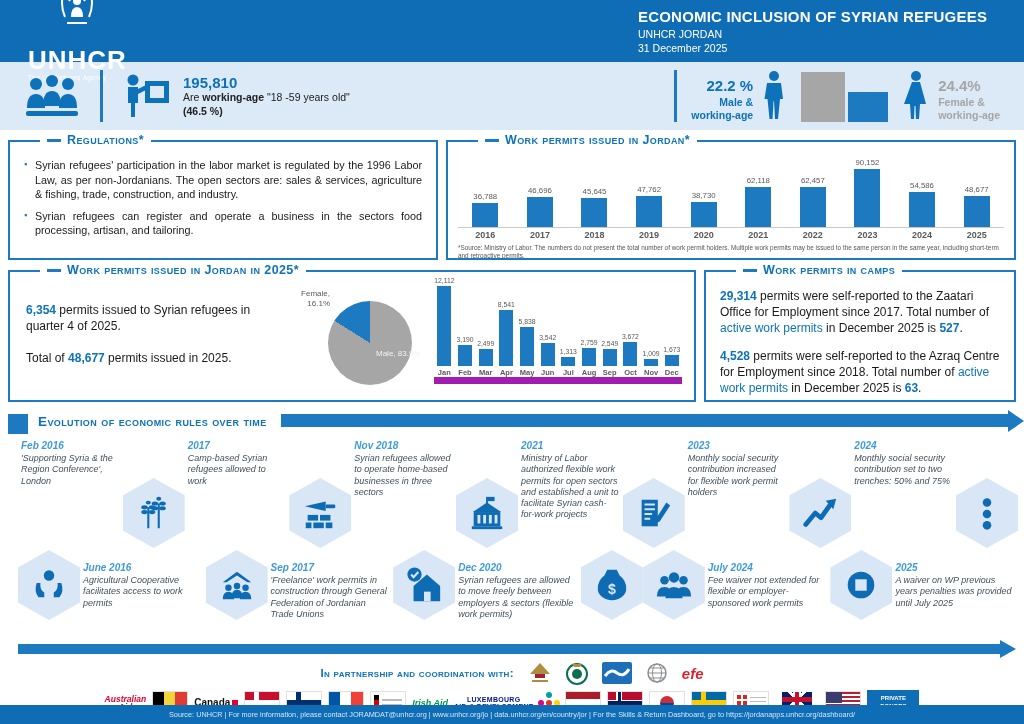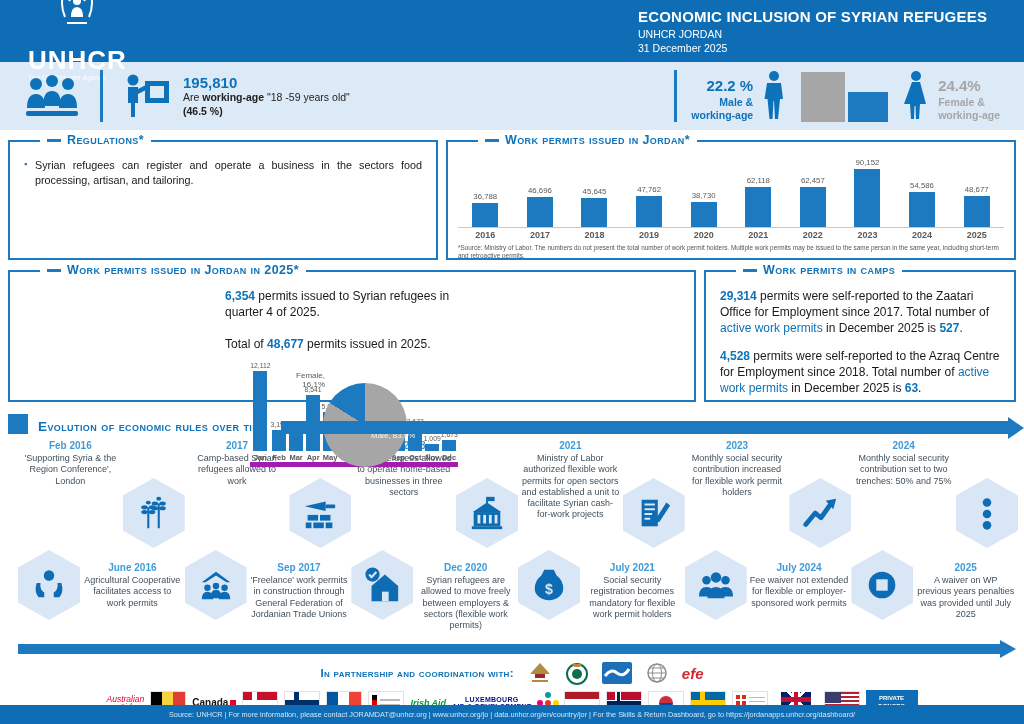--- a/index.html
+++ b/index.html
@@ -46,46 +46,46 @@
   .yearchart-panel { flex:1; height:120px; padding:14px 10px 4px 10px; }
   .ychart { display:flex; align-items:flex-end; height:72px; border-bottom:1px solid #c9c9c9; }
   .bcol { flex:1; display:flex; flex-direction:column; align-items:center; justify-content:flex-end; }
   .bval { font-size:7.8px; color:#595959; margin-bottom:2px; white-space:nowrap; }
   .bbar { background:#1e7ac0; }
   .bcat { font-size:9px; color:#595959; font-weight:bold; margin-top:2px; }
   .ycats { display:flex; }
   .ycats div { flex:1; text-align:center; font-size:9px; color:#595959; font-weight:bold; padding-top:2px; }
   .note { font-size:6.4px; color:#555; margin-top:4px; line-height:1.3; }
 
-  .p2025-panel { width:688px; height:132px; padding:16px 12px 4px 16px; display:flex; align-items:center;flex-direction:column; }
+  .p2025-panel { width:688px; height:132px; padding:16px 12px 4px 16px; display:flex; align-items:center; }
   .p2025-text { width:258px; font-size:12px; color:#1a1a1a; line-height:1.35; }
   .p2025-text p { margin-bottom:16px; }
   .blue-b { color:#0d72b9; font-weight:bold; }
   .blue-t { color:#0d72b9; }
   .pie-wrap { width:150px; position:relative; height:110px; }
   .pie { width:84px; height:84px; border-radius:50%; background:conic-gradient(from 302deg, #1e7ac0 0 16.1%, #a6a6a6 16.1% 100%); position:absolute; left:44px; top:14px; }
   .pie-lab-f { position:absolute; left:0; top:2px; font-size:8px; color:#595959; text-align:right; width:46px; line-height:1.2; }
   .pie-lab-m { position:absolute; left:92px; top:62px; font-size:8px; color:#f2f2f2; line-height:1.2; }
   .mchart-wrap { flex:1; height:112px; padding-top:4px; }
-  .mchart { display:flex; align-items:flex-end; height:94px; border-bottom:5px solid #a21caf; }
+  .mchart { display:flex; align-items:flex-end; height:94px; border-bottom:7px solid #a21caf; }
   .mchart .bval { font-size:6.8px; }
   .mchart .bcat { font-size:7.5px; }
 
   .camps-panel { flex:1; height:132px; padding:16px 12px 4px 14px; }
   .camps-panel p { font-size:12px; line-height:1.35; color:#1a1a1a; margin-bottom:11px; }
 
   
   .tl-section { padding:12px 0 0 8px; }
-  .tl-head { display:flex; align-items:flex-end; }
+  .tl-head { display:flex; align-items:flex-start; }
   .tl-sq { width:20px; height:20px; background:#1e7ac0; margin-right:10px; }
   .tl-title { color:#0d72b9; font-weight:bold; font-size:13.5px; font-variant:small-caps; letter-spacing:.4px; white-space:nowrap; }
   .tl-arrow { flex:1; height:13px; background:#1e7ac0; margin-left:14px; position:relative; margin-right:16px; }
   .tl-arrow::after, .tl-bot-arrow::after { content:""; position:absolute; right:-16px; top:50%; transform:translateY(-50%); border-left:16px solid #1e7ac0; border-top:11px solid transparent; border-bottom:11px solid transparent; }
   .tl-row { display:flex; padding:4px 6px 0 10px; }
-  .tl-text { flex:1.45; padding:2px 3px; text-align:center; }
+  .tl-text { flex:1.45; padding:2px 3px; text-align:left;font-style:italic; }
   .tl-date { color:#3f9bd8; font-weight:bold; font-size:10px; margin-bottom:2px; }
   .tl-body { font-size:9px; color:#41505c; line-height:1.25; }
   .hex { flex:0 0 62px; height:70px; background:#d9e6f5; clip-path:polygon(50% 0,100% 25%,100% 75%,50% 100%,0 75%,0 25%); display:flex; align-items:center; justify-content:center; }
   .tl-row.top { height:112px; }
   .tl-row.top .hex { margin-top:40px; }
   .tl-row.bottom { height:96px; }
   .tl-row.bottom .tl-text { margin-top:10px; }
   .tl-bot-arrow { height:10px; background:#1e7ac0; margin:2px 24px 0 10px; position:relative; }
   .tl-bot-arrow::after { border-top-width:9px; border-bottom-width:9px; }
 
@@ -93,21 +93,21 @@
   .partners { display:flex; align-items:center; justify-content:center; gap:14px; padding:6px 0 2px 0; }
   .partners-head { color:#0d72b9; font-weight:bold; font-size:11.5px; font-variant:small-caps; letter-spacing:.3px; }
   .plogos { display:flex; gap:12px; align-items:center; }
   .plogo { height:26px; display:flex; align-items:center; }
   .efe-text { color:#d22730; font-weight:bold; font-size:15px; font-style:italic; }
 
   
   .flags { display:flex; align-items:center; justify-content:center; gap:6px; padding:2px 6px 4px 6px; }
   .flag { height:24px; width:36px; border:1px solid #e0e0e0; position:relative; flex:0 0 auto; }
   .txtlogo { border:none; width:auto; display:flex; flex-direction:column; justify-content:center; align-items:center; line-height:1; }
-  .f-aus { color:#e4002b; font-weight:normal; font-size:8.5px; font-style:italic; }
+  .f-aus { color:#e4002b; font-weight:bold; font-size:8.5px; font-style:italic; }
   .f-can { font-size:10px; font-weight:bold; color:#111; }
   .f-can::after { content:""; display:inline-block; width:6px; height:6px; background:#e4002b; margin-left:2px; }
   .f-belgium { background:linear-gradient(90deg,#000 0 33%,#f5d33c 33% 66%,#e03c31 66%); }
   .f-denmark { background:linear-gradient(90deg,transparent 0 26%,#fff 26% 40%,transparent 40%),linear-gradient(0deg,transparent 0 38%,#fff 38% 62%,transparent 62%),#c8102e; }
   .f-finland { background:linear-gradient(90deg,transparent 0 26%,#002f6c 26% 42%,transparent 42%),linear-gradient(0deg,transparent 0 36%,#002f6c 36% 64%,transparent 64%),#fff; }
   .f-france { background:linear-gradient(90deg,#0055a4 0 33%,#fff 33% 66%,#ef4135 66%); }
   .f-germany { background:#fff; }
   .f-germany::before { content:""; position:absolute; left:3px; top:3px; bottom:3px; width:5px; background:linear-gradient(180deg,#000 0 33%,#d00 33% 66%,#ffce00 66%); }
   .f-germany::after { content:""; position:absolute; left:11px; top:7px; width:20px; height:10px; background:repeating-linear-gradient(180deg,#bbb 0 2px,#fff 2px 5px); }
   .f-irish { color:#009a44; font-weight:bold; font-size:9px; font-style:italic; }
@@ -211,20 +211,21 @@
       <div>Female &amp;</div>
       <div>working-age</div>
     </div>
   </div>
 </div>
 
 <div class="row">
   <div class="panel reg-panel">
     <div class="panel-title">Regulations*</div>
     <ul>
+      <li>Syrian refugees' participation in the labor market is regulated by the 1996 Labor Law, as per non-Jordanians. The open sectors are: sales &amp; services, agriculture &amp; fishing, trade, construction, and industry.</li>
       <li>Syrian refugees can register and operate a business in the sectors food processing, artisan, and tailoring.</li>
     </ul>
   </div>
   <div class="panel yearchart-panel">
     <div class="panel-title">Work permits issued in Jordan*</div>
     <div class="ychart" id="year-chart">
         <div class="bcol">
           <div class="bval">36,788</div>
           <div class="bbar" style="height: 24px; width: 26px; background: rgb(30, 122, 192);"></div>
         </div>
@@ -498,24 +499,20 @@
       <div class="tl-text">
         <div class="tl-date">Dec 2020</div>
         <div class="tl-body">Syrian refugees are allowed to move freely between employers &amp; sectors (flexible work permits)</div>
       </div>
       <div class="hex">
         <svg width="38" height="40" viewBox="0 0 40 40">
           <path d="M15 4 h10 l3 6 q7 5 7 14 a15 12 0 0 1 -30 0 q0 -9 7 -14 z" fill="#0d6cb3"></path>
           <text x="20" y="29" font-size="15" font-weight="bold" fill="#d9e6f5" text-anchor="middle" font-family="Liberation Sans, sans-serif">$</text>
         </svg>
       </div>
-      <div class="tl-text">
-        <div class="tl-date">July 2021</div>
-        <div class="tl-body">Social security registration becomes mandatory for flexible work permit holders</div>
-      </div>
       <div class="hex">
         <svg width="38" height="40" viewBox="0 0 40 40" fill="#0d6cb3">
           <circle cx="10" cy="15" r="4.5"></circle>
           <circle cx="30" cy="15" r="4.5"></circle>
           <circle cx="20" cy="12" r="5.5"></circle>
           <path d="M2 32 q0 -10 8 -10 q8 0 8 10 z"></path>
           <path d="M22 32 q0 -10 8 -10 q8 0 8 10 z"></path>
           <path d="M11 34 q0 -12 9 -12 q9 0 9 12 z"></path>
         </svg>
       </div>

